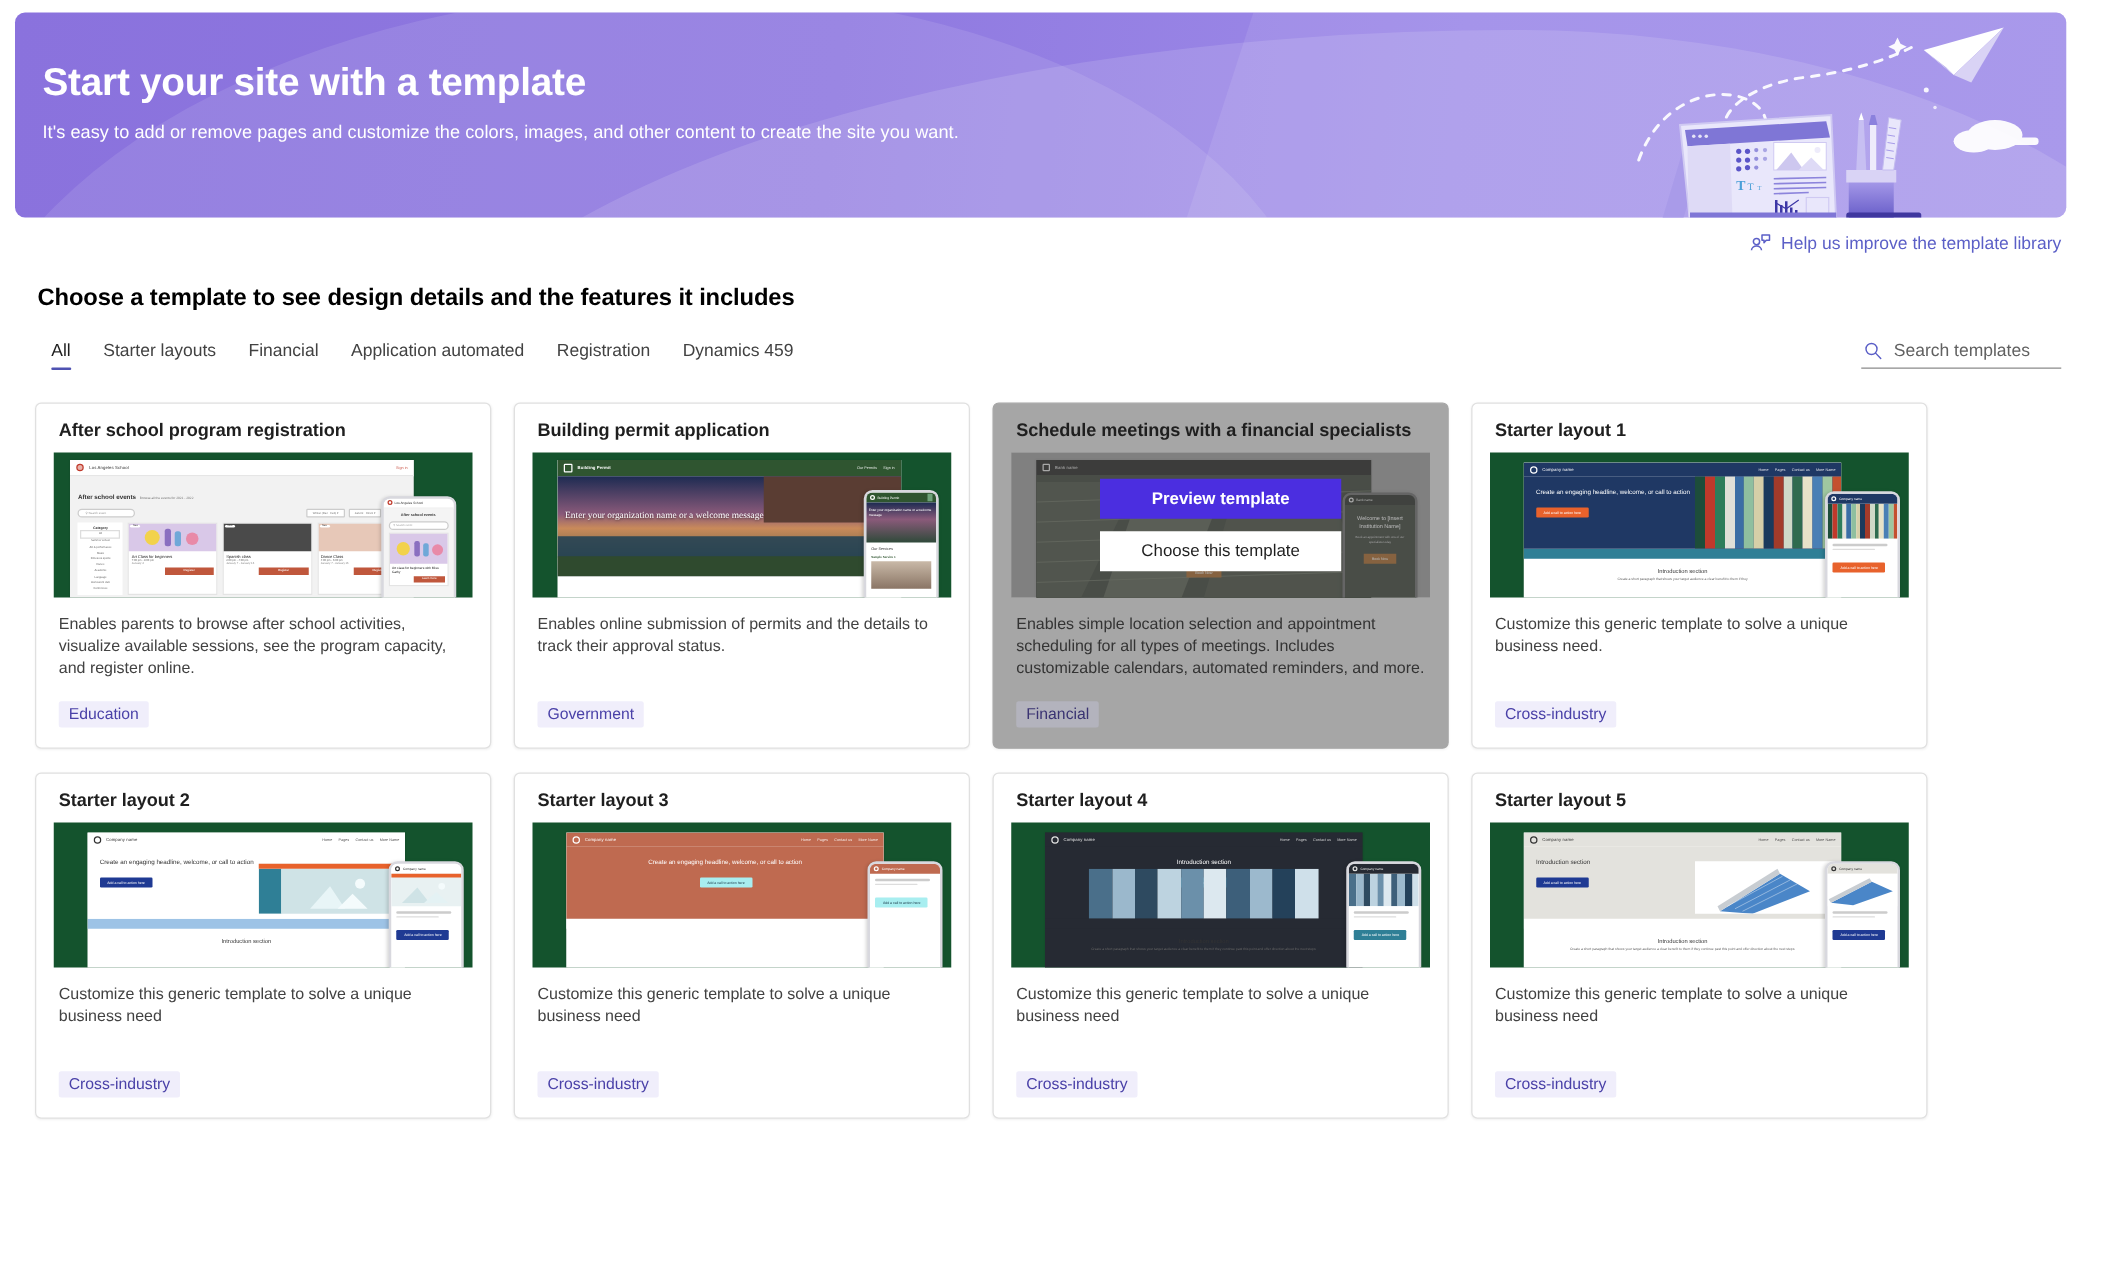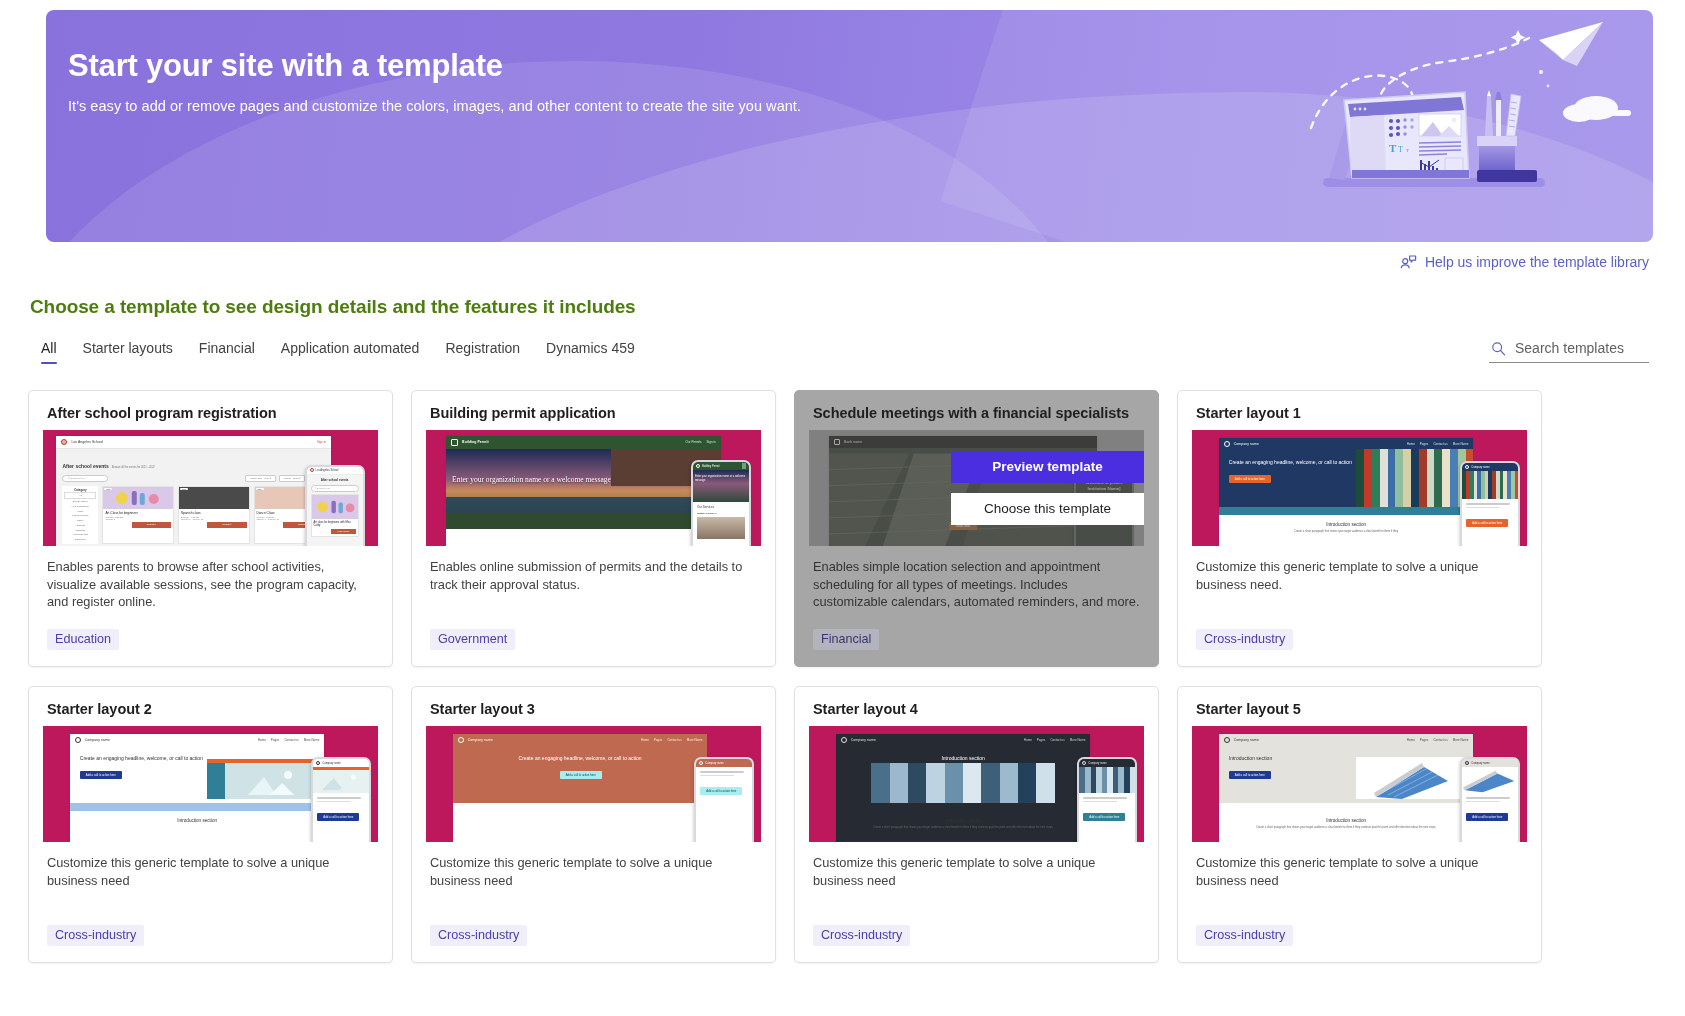--- a/index.html
+++ b/index.html
@@ -7,22 +7,22 @@
     width: 1685px; height: 1016px;
     background: #ffffff;
     font-family: "Liberation Sans", sans-serif;
     overflow: hidden;
     color: #242424;
   }
 
   
   .hero {
     position: relative;
-    margin: 10px 32px 0 46px;
-    height: 232px;
+    margin: 10px 32px 0 12px;
+    height: 164px;
     border-radius: 8px;
     overflow: hidden;
     background: linear-gradient(96deg, #8a72dd 0%, #8f79e0 40%, #9d8ae8 70%, #a18fe9 100%);
   }
   .hero-wave-a {
     position: absolute; left: -60px; bottom: -150px;
     width: 1100px; height: 330px;
     background: rgba(255,255,255,0.10);
     border-radius: 50% 50% 0 0 / 100% 100% 0 0;
     transform: rotate(-3deg);
@@ -56,21 +56,21 @@
     margin: 12px 36px 0 0; gap: 7px;
   }
   .feedback-link {
     font-size: 14px; color: #5b5fc7; cursor: pointer;
     display: flex; align-items: center; gap: 8px;
   }
 
   
   .section-head {
     margin: 26px 0 0 30px;
-    font-size: 19px; font-weight: bold; color: #4d7c0f;
+    font-size: 19px; font-weight: bold; color: #000000;
     letter-spacing: -0.1px;
   }
 
   
   .tabs-row {
     margin: 18px 36px 0 28px;
     display: flex; align-items: flex-start; justify-content: space-between;
   }
   .tabs { display: flex; align-items: flex-start; }
   .tab {
@@ -115,21 +115,21 @@
   }
   .card-title {
     padding: 14px 18px 9px 18px;
     font-size: 14.5px; font-weight: bold; color: #1f1f1f;
     letter-spacing: -0.05px; white-space: nowrap;
     overflow: hidden; text-overflow: ellipsis;
   }
   .thumb {
     position: relative;
     margin: 0 14px; height: 116px;
-    background: #be185d; overflow: hidden;
+    background: #14532d; overflow: hidden;
   }
   .card-desc {
     padding: 12px 18px 0 18px;
     font-size: 12.8px; line-height: 17.5px; color: #424242;
   }
   .tag-wrap { position: absolute; left: 18px; bottom: 16px; }
   .tag {
     display: inline-block; padding: 3px 8px 4px 8px;
     background: #f0eefb; color: #4a41a8; font-size: 12.6px;
     border-radius: 2px;
@@ -143,21 +143,21 @@
   .card.is-hovered .tag { background: #b3b3bd; color: #3a3372; }
   .thumb-dim {
     position: absolute; inset: 0; background: rgba(90,90,90,0.45);
     display: none;
   }
   .card.is-hovered .thumb-dim { display: block; }
 
   .overlay-actions {
     position: absolute; left: 0; right: 0; top: 0; bottom: 0;
     display: none; flex-direction: column;
-    align-items: flex-end; justify-content: center; gap: 0;
+    align-items: center; justify-content: center; gap: 0;
     z-index: 6;
   }
   .card.is-hovered .overlay-actions { display: flex; }
   .btn-preview {
     width: 193px; height: 32px; line-height: 32px; text-align: center;
     background: #4b2ee0; color: #ffffff; font-size: 13.5px; font-weight: bold;
     border: none; cursor: pointer;
     font-family: "Liberation Sans", sans-serif;
   }
   .btn-choose {

